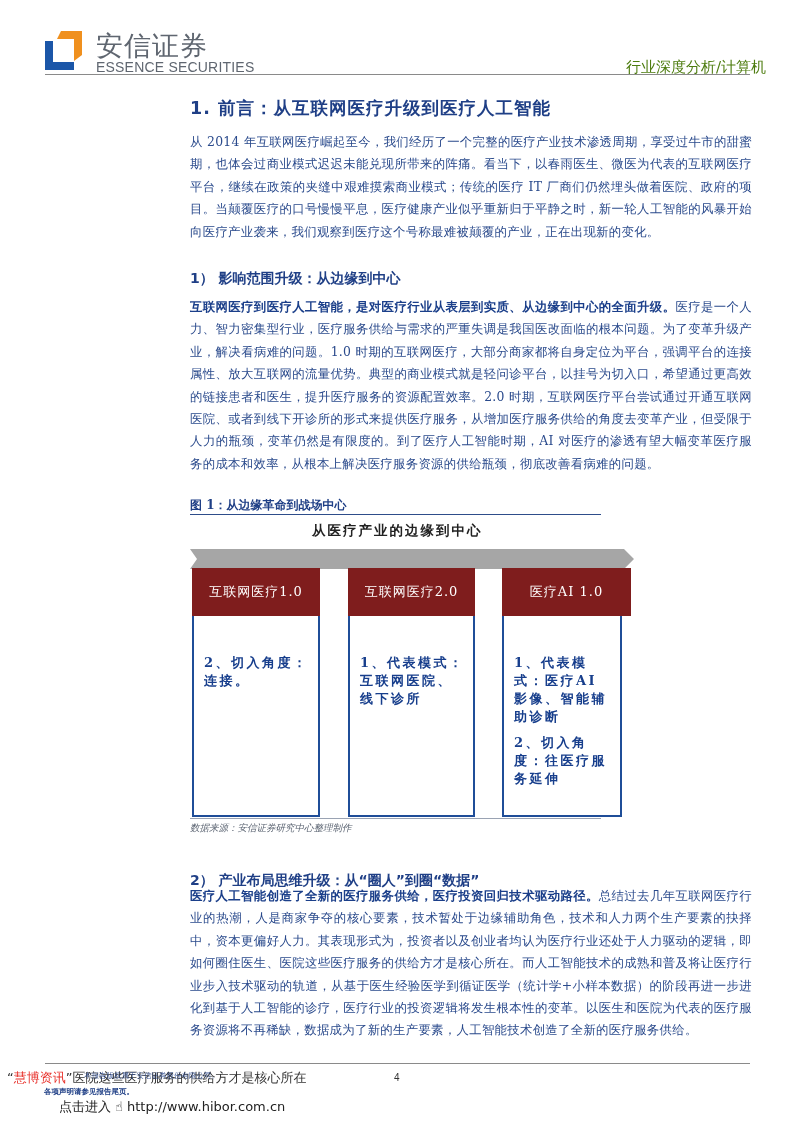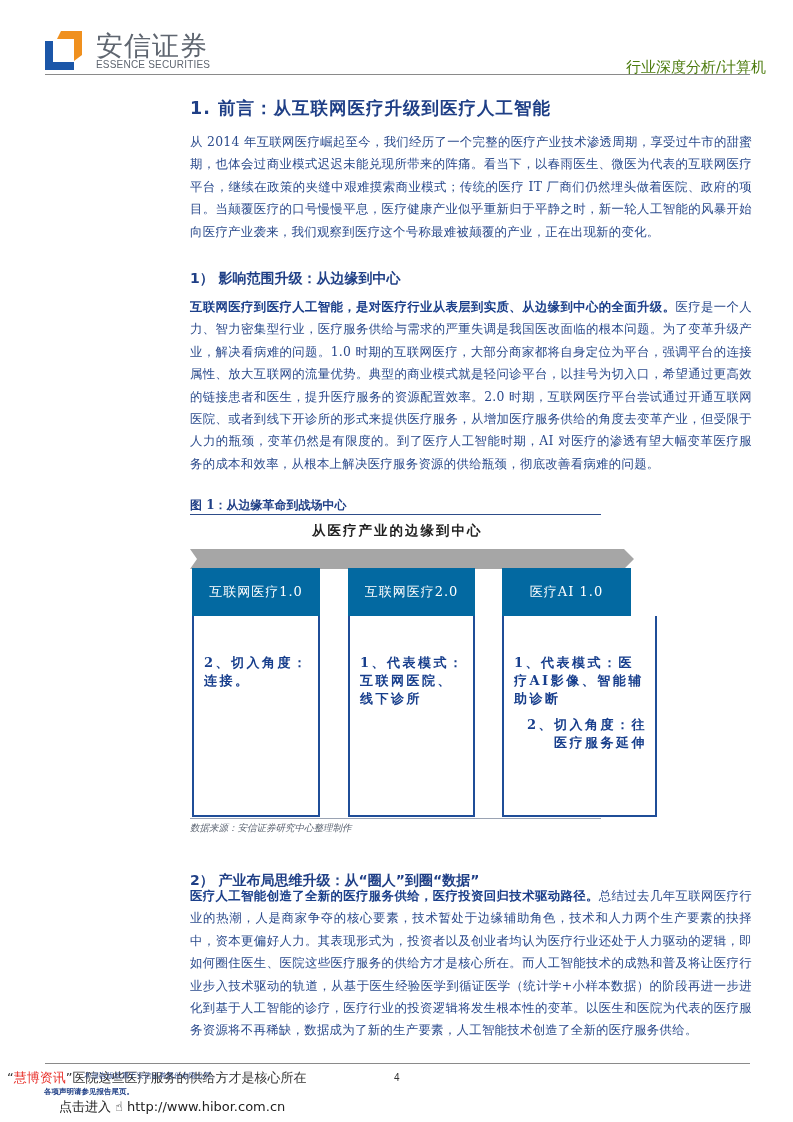--- a/index.html
+++ b/index.html
@@ -3,40 +3,40 @@
 <meta charset="utf-8">
 <style>
   html, body { margin:0; padding:0; background:#ffffff; }
   body { width:793px; height:1122px; position:relative; overflow:hidden;
          font-family:"DejaVu Serif", serif; color:#1f3a78; }
   .abs { position:absolute; }
 
   
   .logo-mark { left:45px; top:31px; width:37px; height:39px; }
   .logo-cn { left:96px; top:28px; font-family:"DejaVu Sans", sans-serif; font-size:27px; color:#5f6670; letter-spacing:1px; white-space:nowrap; }
-  .logo-en { left:96px; top:59px; font-family:"Liberation Sans", sans-serif; font-size:10px; color:#5f6670; letter-spacing:0.2px; white-space:nowrap; }
+  .logo-en { left:96px; top:59px; font-family:"Liberation Sans", sans-serif; font-size:14px; color:#5f6670; letter-spacing:0.2px; white-space:nowrap; }
   .header-rule { left:45px; top:74px; width:705px; height:1px; background:#8a8a8a; }
   .header-tag { right:27px; top:58px; font-size:15px; color:#4d7c0f; white-space:nowrap; }
 
   
   .sec-title { left:190px; top:96px; font-family:"DejaVu Sans", sans-serif; font-weight:bold; font-size:17.5px; color:#1f3f86; white-space:nowrap; letter-spacing:1px; }
 
   .para { left:190px; width:562px; font-size:12.4px; line-height:22.4px; color:#2a4a8c; text-align:justify; letter-spacing:0.3px; }
   .para b { color:#1b3f8a; }
   .para-intro { text-indent:0; }
 
   .sub-head { left:190px; font-family:"DejaVu Sans", sans-serif; font-weight:bold; font-size:14px; color:#1f3f86; white-space:nowrap; }
 
   
   .fig-title { left:190px; top:497px; font-weight:bold; font-size:12px; color:#1f3f86; white-space:nowrap; }
   .fig-rule { left:190px; top:514px; width:411px; height:1px; background:#2e4d8a; }
   .fig-caption { left:0; top:522px; width:793px; font-size:13.5px; font-weight:bold; color:#222; }
   .fig-caption span { position:absolute; left:312px; letter-spacing:2px; }
   .arrow-band { left:190px; top:549px; width:444px; height:20px; }
-  .stage-head { top:568px; height:48px; background:#0369a1; color:#ffffff; font-size:13px; display:flex; align-items:center; justify-content:center; letter-spacing:1px; }
+  .stage-head { top:568px; height:48px; background:#7f1d1d; color:#ffffff; font-size:13px; display:flex; align-items:center; justify-content:center; letter-spacing:1px; }
   .stage-box { top:616px; border:2px solid #1f4d98; border-top:none; background:#fff; box-sizing:border-box; height:201px; padding:38px 8px 0 10px; font-size:13px; line-height:18px; color:#173e8c; font-weight:bold; letter-spacing:2.5px; }
   .stage-box .item { margin-bottom:20px; }
   .fig-bottom-rule { left:190px; top:818px; width:411px; height:1px; background:#9aa3b3; }
   .fig-source { left:190px; top:822px; font-size:9.5px; font-style:italic; color:#596270; white-space:nowrap; }
 
   
   .footer-rule { left:45px; top:1063px; width:705px; height:1px; background:#8a8a8a; }
   .footer-banner { left:7px; top:1069px; font-family:"DejaVu Sans", sans-serif; font-size:13px; color:#333; white-space:nowrap; }
   .footer-banner .brand { color:#e8312b; }
   .footer-disclaim1 { left:84px; top:1071px; font-size:7.5px; color:#1f3f86; white-space:nowrap; opacity:0.85; }
@@ -78,23 +78,23 @@
 <div class="abs stage-box" style="left:192px; width:128px;">
   <div class="item">2、切入角度：连接。</div>
 </div>
 
 <div class="abs stage-head" style="left:348px; width:127px;">互联网医疗2.0</div>
 <div class="abs stage-box" style="left:348px; width:127px;">
   <div class="item">1、代表模式：互联网医院、线下诊所</div>
 </div>
 
 <div class="abs stage-head" style="left:502px; width:129px;">医疗AI 1.0</div>
-<div class="abs stage-box" style="left:502px; width:155px;">
+<div class="abs stage-box" style="left:502px; width:120px;">
   <div class="item">1、代表模式：医疗AI影像、智能辅助诊断</div>
-  <div class="item" style="margin-top:-12px;text-align:right;">2、切入角度：往医疗服务延伸</div>
+  <div class="item" style="margin-top:-12px;">2、切入角度：往医疗服务延伸</div>
 </div>
 
 <div class="abs fig-bottom-rule"></div>
 <div class="abs fig-source">数据来源：安信证券研究中心整理制作</div>
 
 <div class="abs sub-head" style="top:872px;">2） 产业布局思维升级：从“圈人”到圈“数据”</div>
 <div class="abs para" style="top:885px;"><b>医疗人工智能创造了全新的医疗服务供给，医疗投资回归技术驱动路径。</b><span>总结过去几年互联网医疗行业的热潮，人是商家争夺的核心要素，技术暂处于边缘辅助角色，技术和人力两个生产要素的抉择中，资本更偏好人力。其表现形式为，投资者以及创业者均认为医疗行业还处于人力驱动的逻辑，即如何圈住医生、医院这些医疗服务的供给方才是核心所在。而人工智能技术的成熟和普及将让医疗行业步入技术驱动的轨道，从基于医生经验医学到循证医学（统计学+小样本数据）的阶段再进一步进化到基于人工智能的诊疗，医疗行业的投资逻辑将发生根本性的变革。以医生和医院为代表的医疗服务资源将不再稀缺，数据成为了新的生产要素，人工智能技术创造了全新的医疗服务供给。</span></div>
 
 <div class="abs footer-rule"></div>
 <div class="abs footer-banner"><span>“</span><span class="brand">慧博资讯</span><span>”医院这些医疗服务的供给方才是核心所在</span></div>

